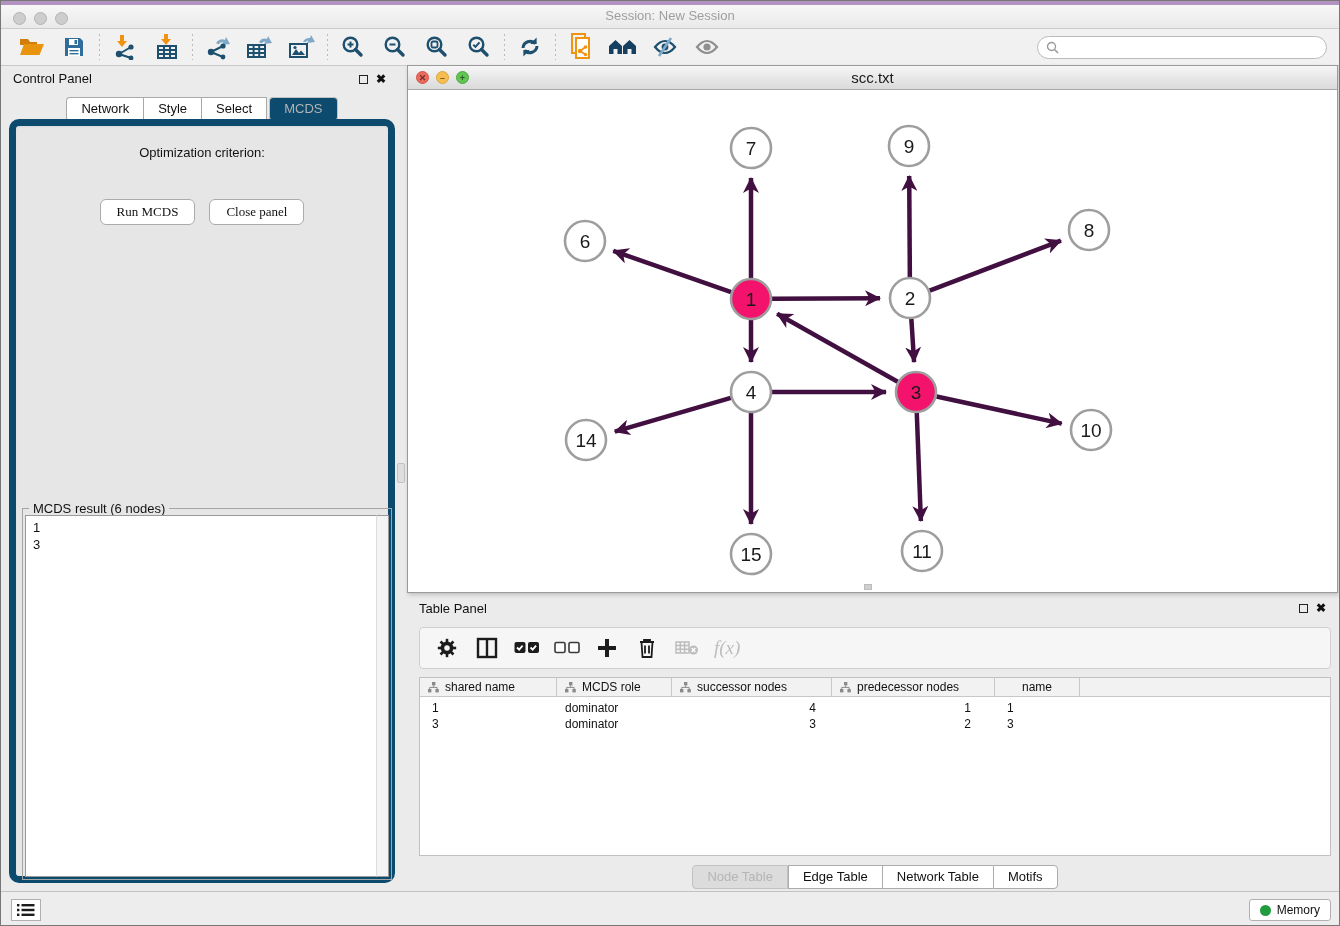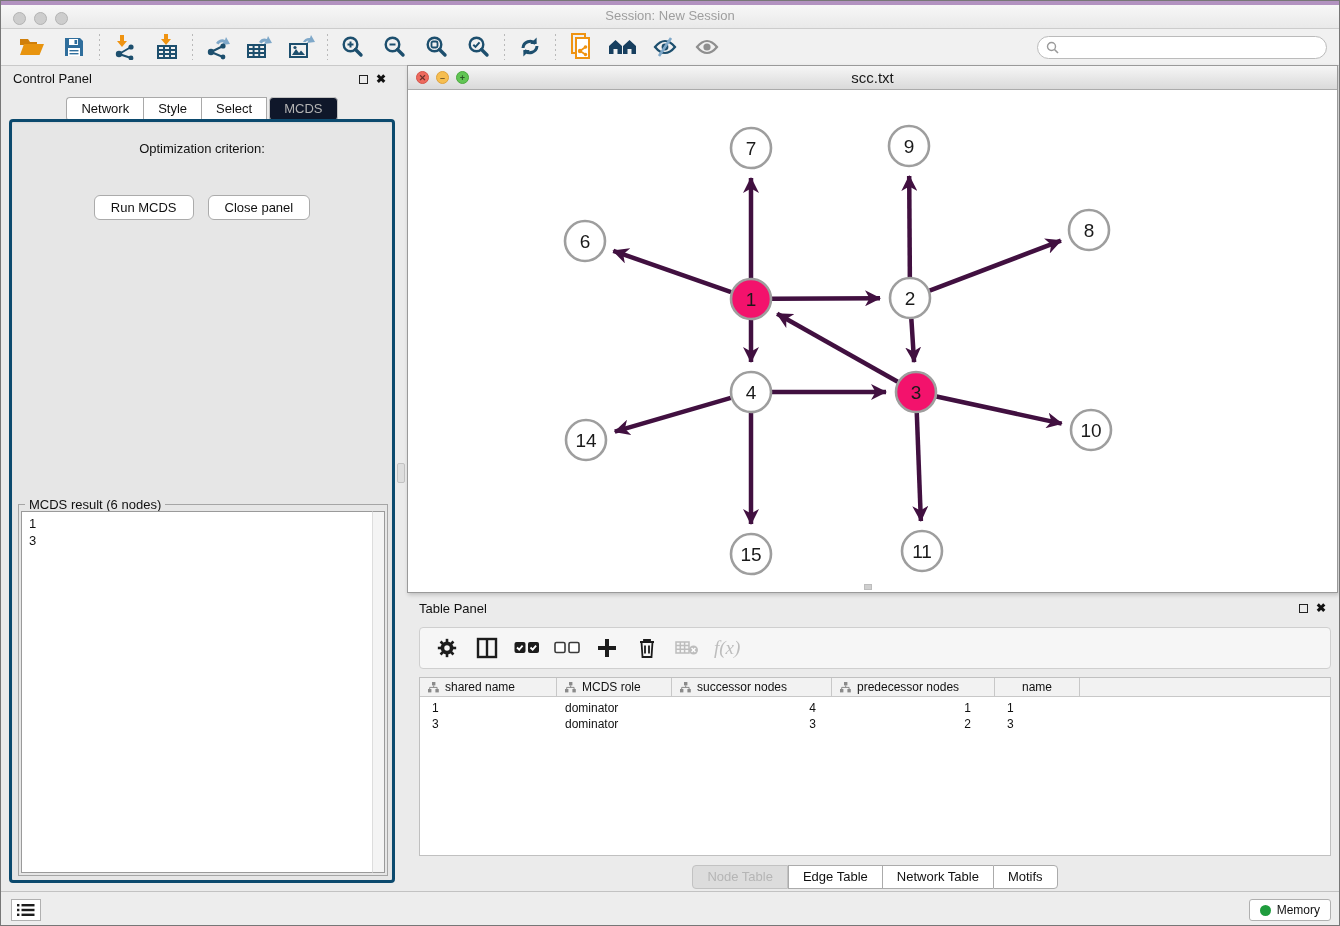--- a/index.html
+++ b/index.html
@@ -36,38 +36,38 @@
   .panel-ctrls { position:absolute; display:flex; gap:8px; align-items:center; }
   .float-icon { width:9px; height:9px; border:1.6px solid #222; display:inline-block; }
   .close-icon { font-size:12px; font-weight:bold; color:#111; line-height:10px; }
   .cp-tabs { position:absolute; left:8px; top:96px; width:386px; display:flex;
     justify-content:center; }
   .tabstrip { display:flex; }
   .tab { font-size:13px; color:#111; background:#fff; border:1px solid #a9a9a9;
     padding:3px 14px 4px; border-right:none; }
   .tab:first-child { border-top-left-radius:4px; border-bottom-left-radius:4px; }
   .tab.last-plain { border-right:1px solid #a9a9a9; }
-  .tab-gray { font-size:13px; color:#b3b3b3; background:#0f172a;
+  .tab-gray { font-size:13px; color:#b3b3b3; background:#0c4a6e;
     border:1px solid #c2c2c2; border-radius:4px; padding:3px 14px 4px; margin-left:2px; }
   .cp-body { position:absolute; left:8px; top:118px; width:386px; height:764px;
-    background:#e6e6e6; border:3px solid #0c4a6e; border-radius:4px;
+    background:#e6e6e6; border:7px solid #0c4a6e; border-radius:10px;
     box-shadow:inset 0 1px 2px rgba(0,0,0,0.06); }
   .opt-label { position:absolute; left:0; top:19px; width:100%; text-align:center;
     font-size:13px; color:#111; }
   .criterion { position:absolute; left:36px; top:42px; width:312px; height:23px;
     background:#fff; border:1px solid #a5a5a5; border-radius:5px;
     display:flex; align-items:center; padding-left:10px; font-size:13px; color:#111; }
   .stepper { position:absolute; right:7px; top:3px; display:flex; flex-direction:column;
     gap:2px; align-items:center; }
   .arr-up { width:0; height:0; border-left:4px solid transparent;
     border-right:4px solid transparent; border-bottom:6px solid #444; }
   .arr-dn { width:0; height:0; border-left:4px solid transparent;
     border-right:4px solid transparent; border-top:6px solid #444; }
   .cp-buttons { position:absolute; left:0; top:73px; width:100%; display:flex;
-    justify-content:center; gap:14px; }
+    justify-content:center; gap:14px;font-family:Liberation Serif, serif; }
   .btn { background:#fff; border:1px solid #ababab; border-radius:6px;
     font-size:13px; color:#111; padding:4px 16px; font-family:inherit; }
   .result-group { position:absolute; left:6px; top:382px; width:370px; height:372px;
     border:1px solid #a5a5a5; }
   .result-title { position:absolute; left:6px; top:-8px; background:#e6e6e6;
     padding:0 4px; font-size:13px; color:#111; }
   .result-area { position:absolute; left:2px; top:6px; right:2px; bottom:2px;
     background:#fff; border:1px solid #9a9a9a; font-size:13px; color:#111;
     padding:3px 0 0 7px; line-height:17px; white-space:pre-line; }
   .result-scroll { position:absolute; right:2px; top:6px; width:13px; bottom:2px;

